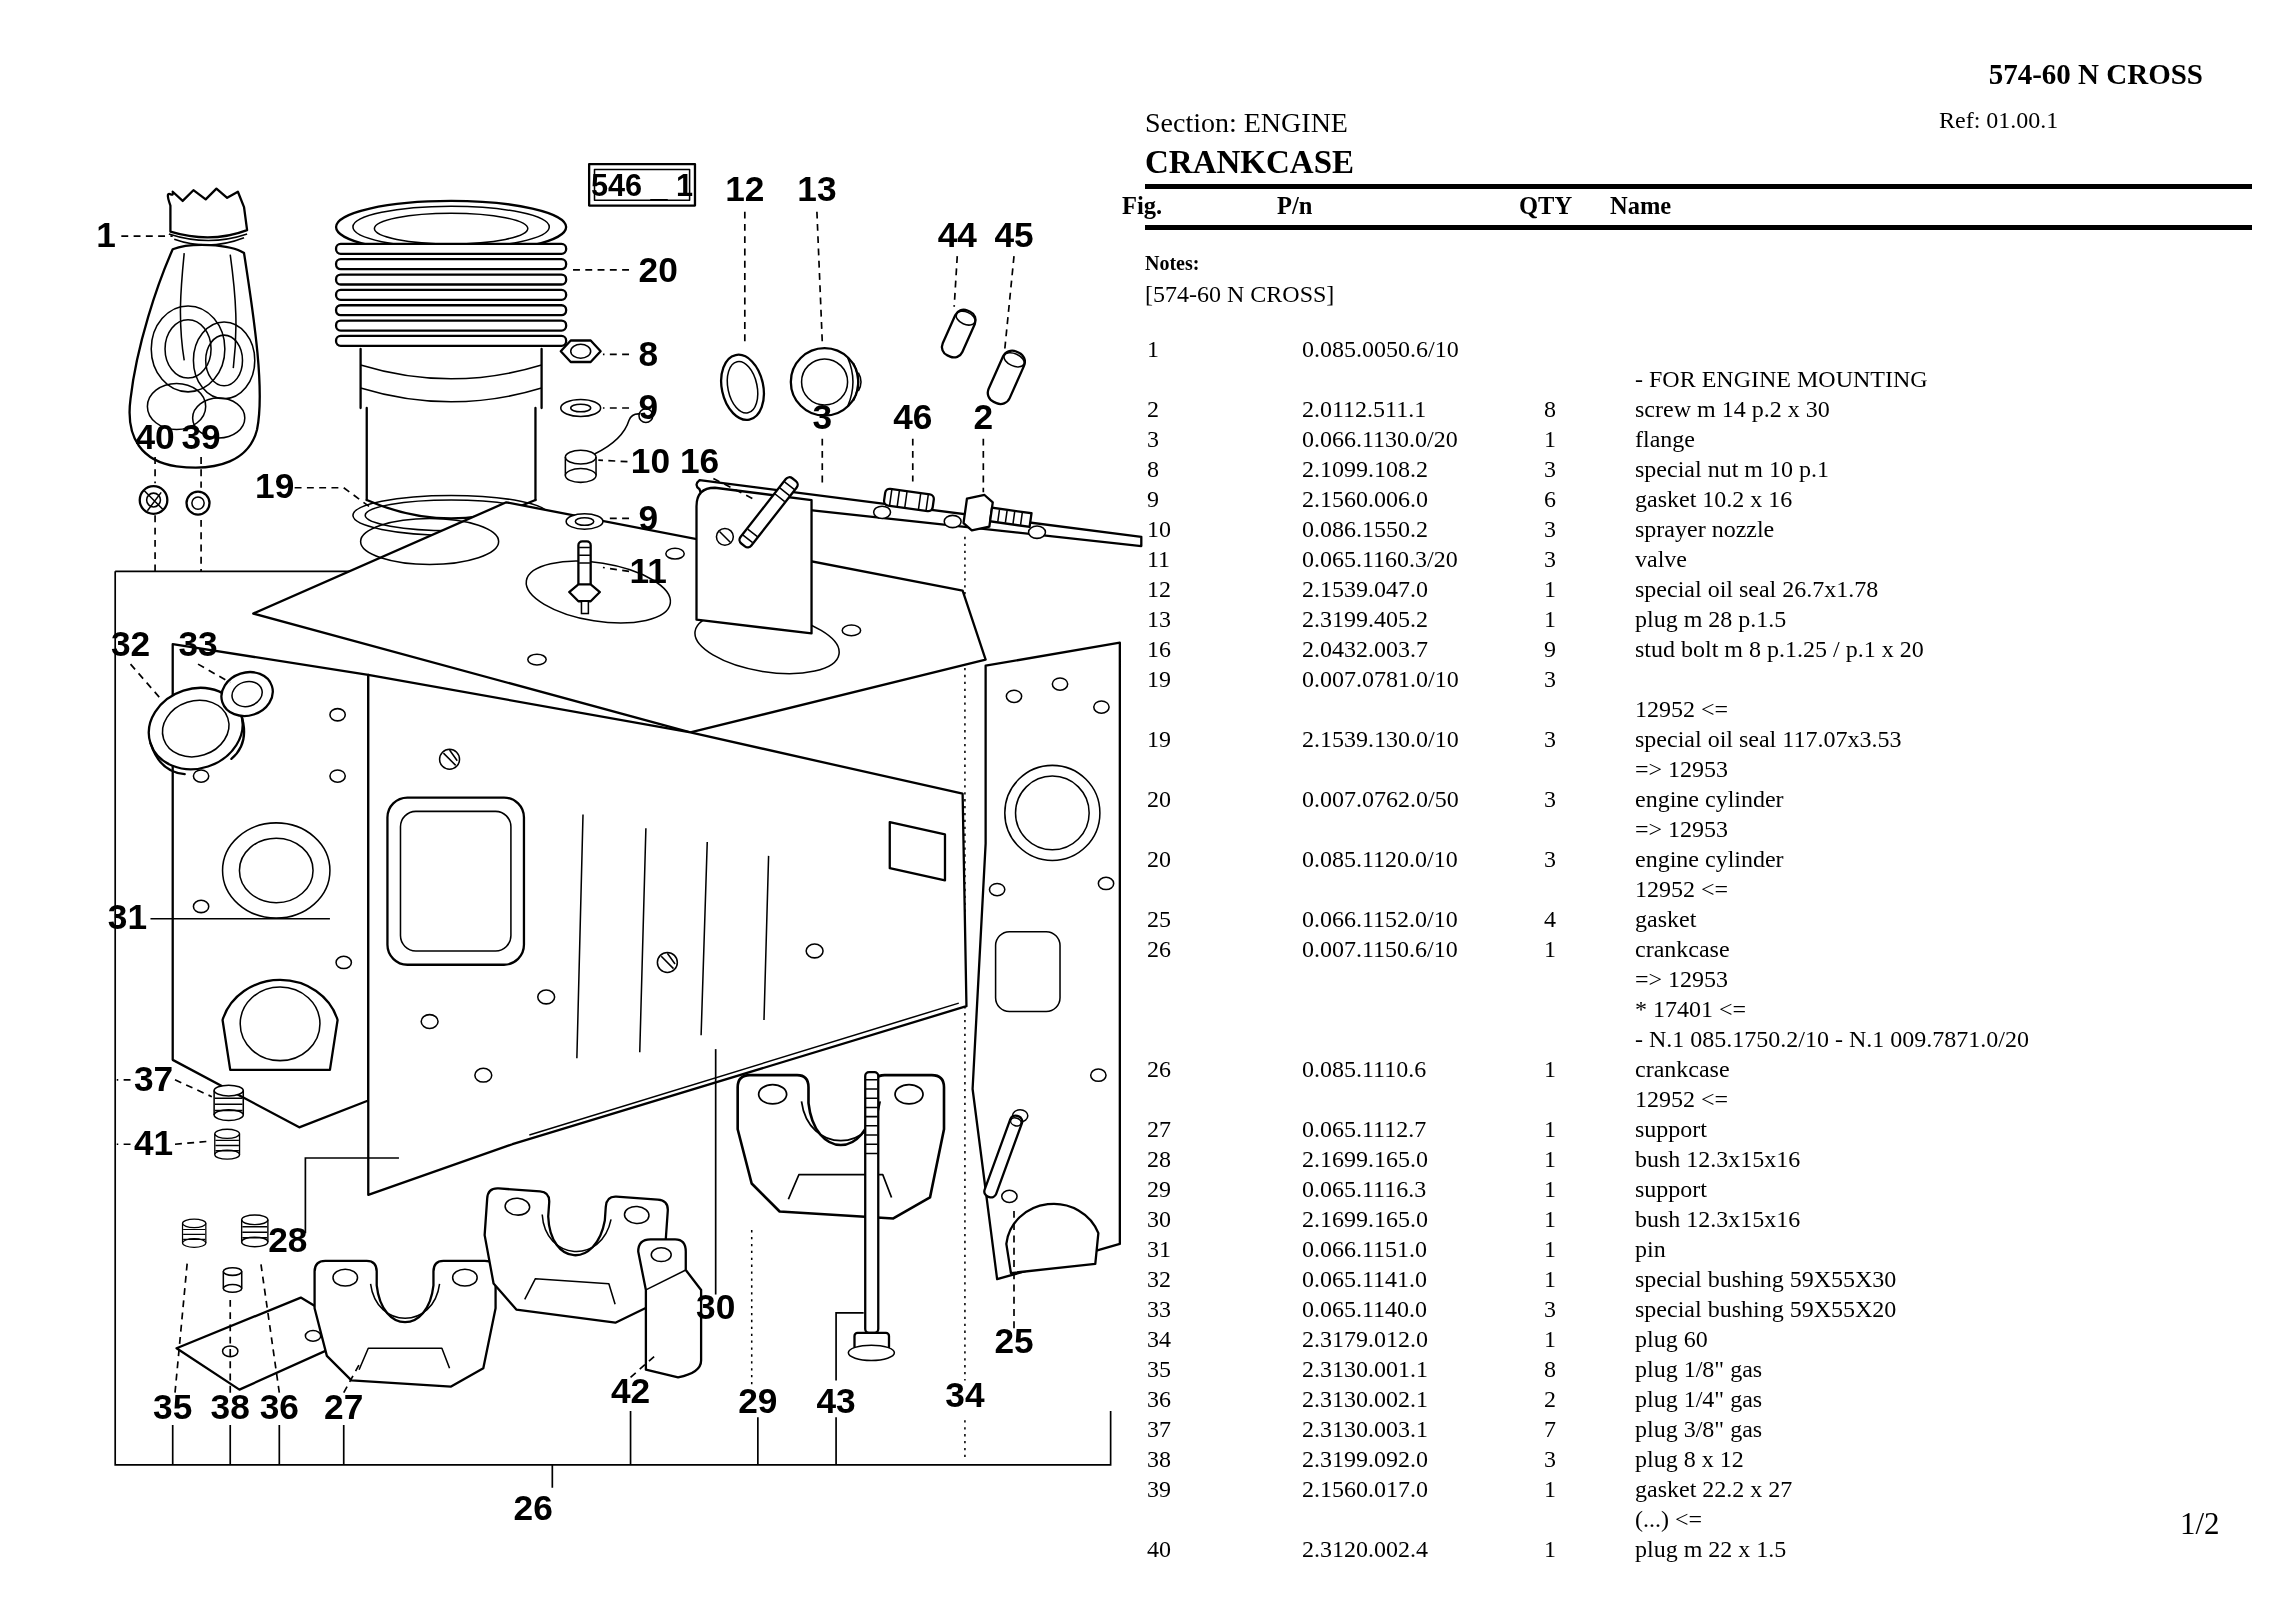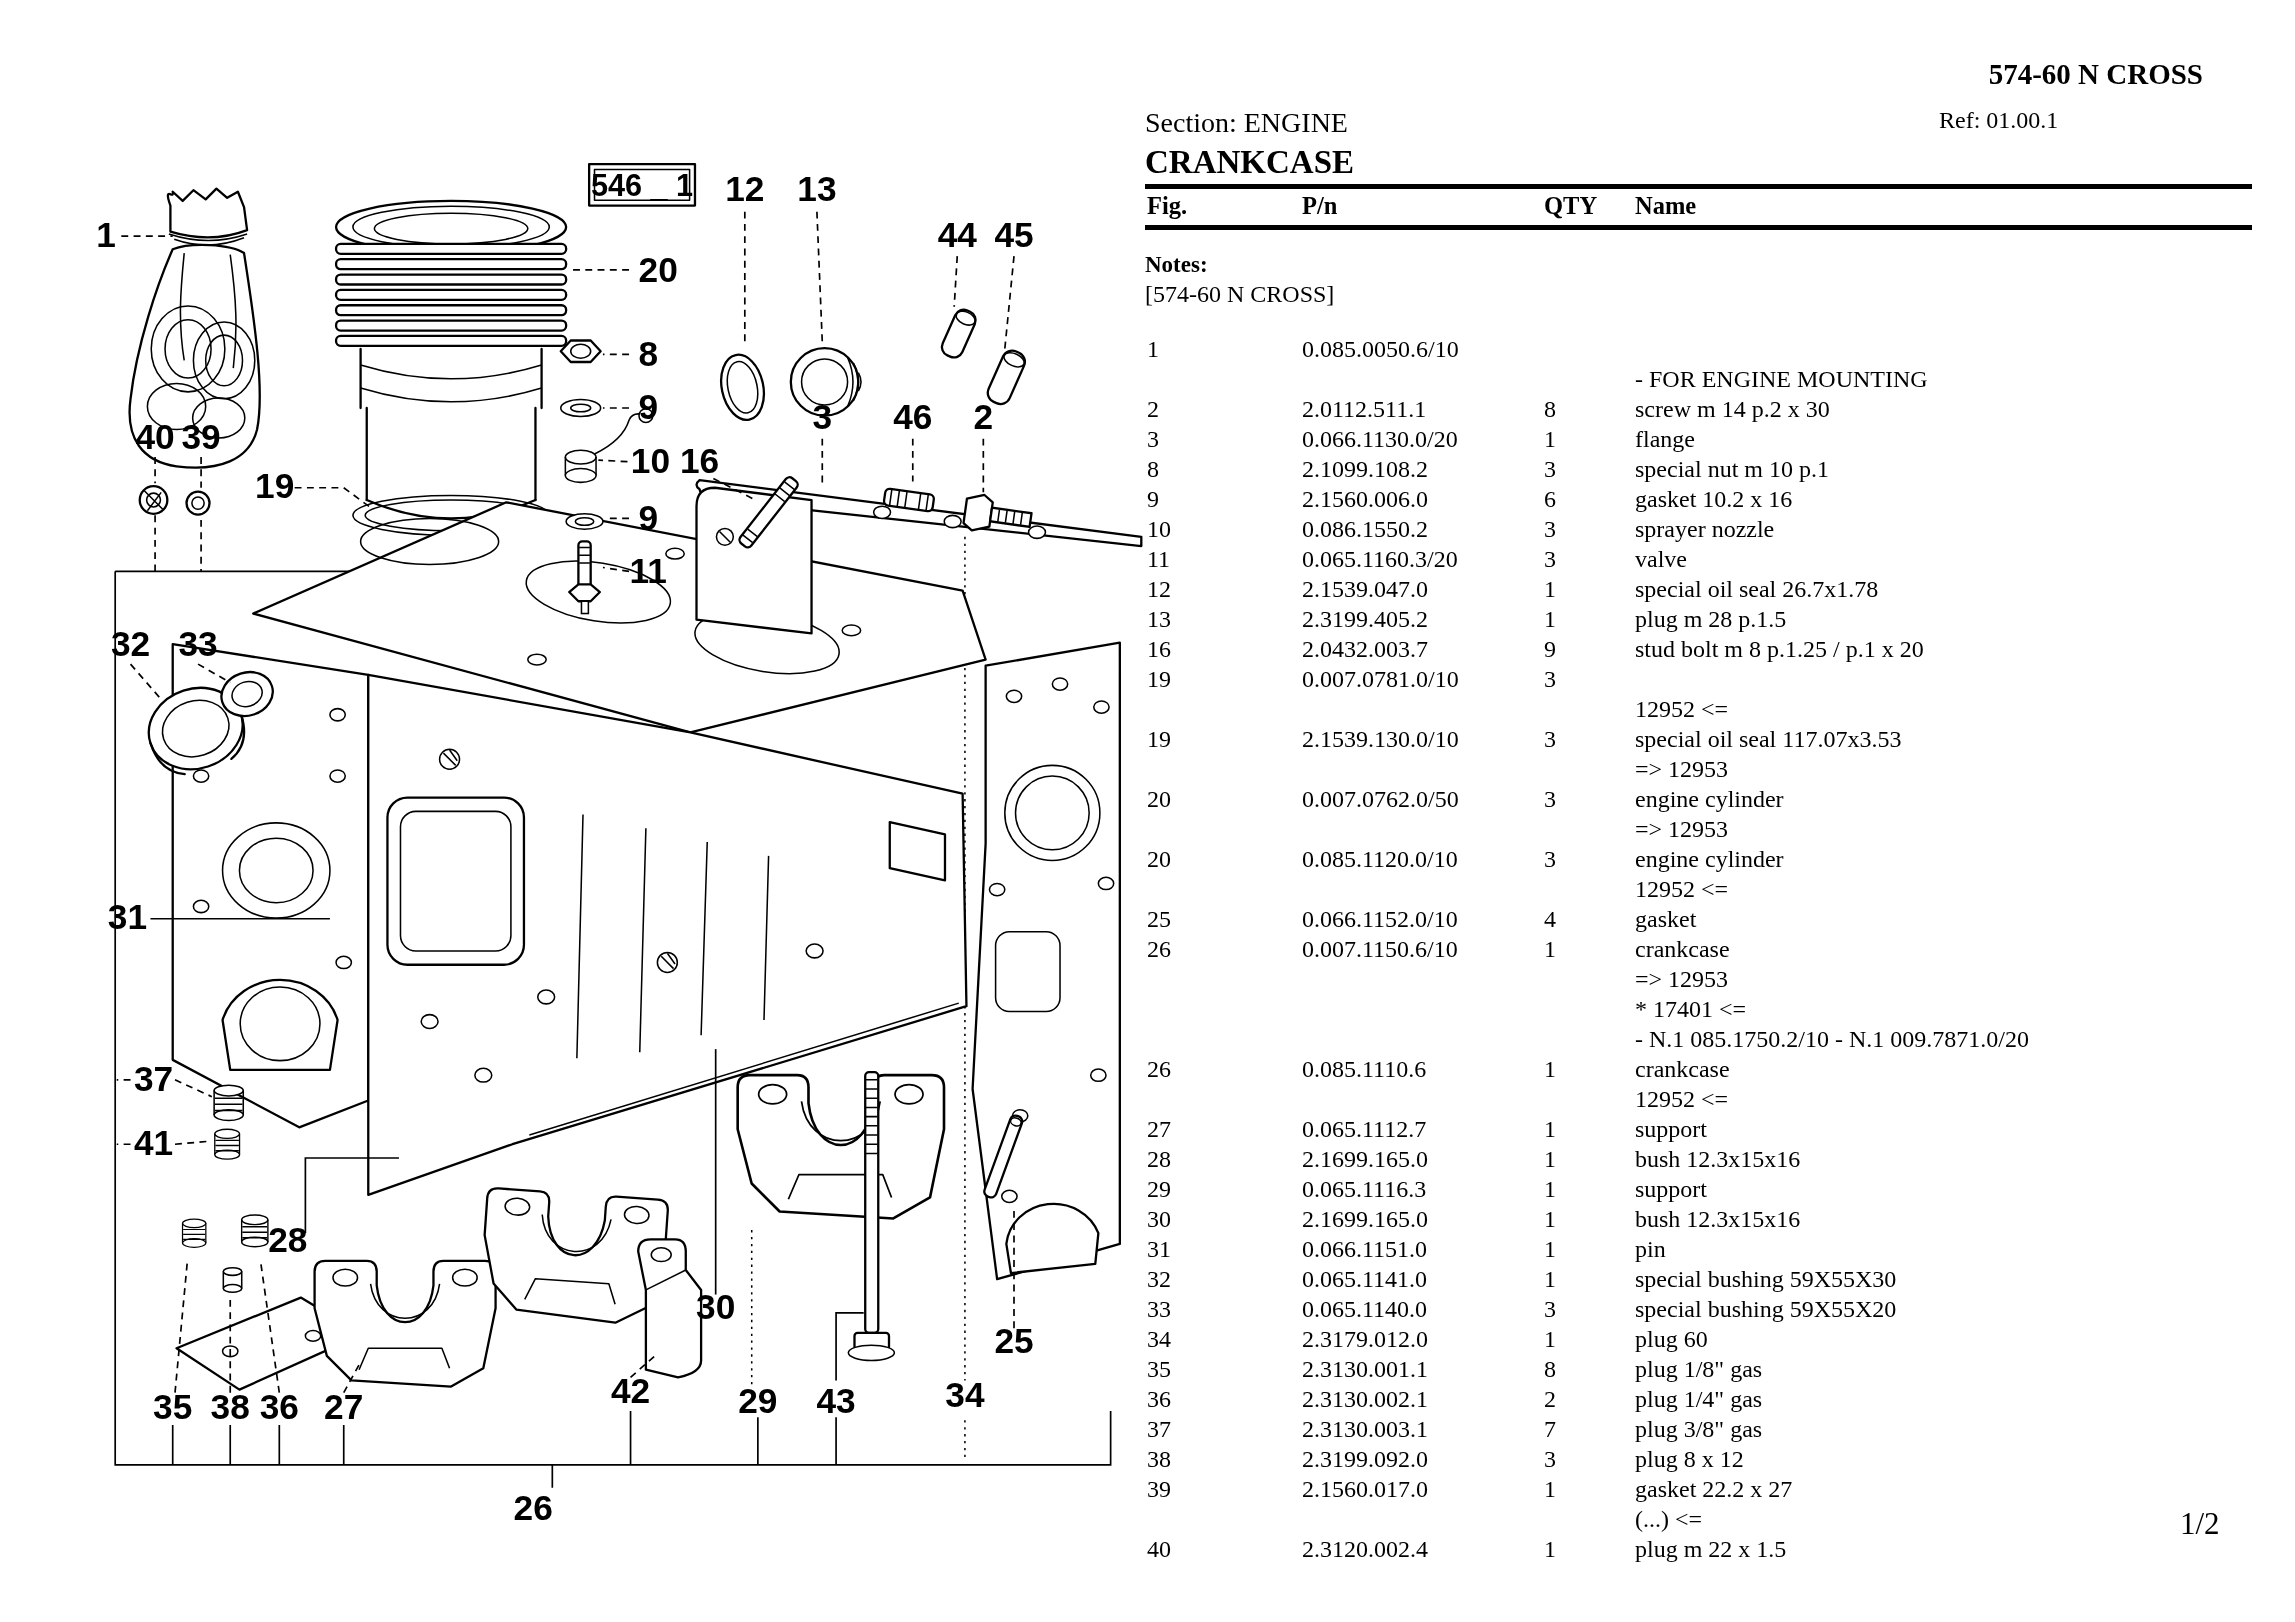--- a/index.html
+++ b/index.html
@@ -7,22 +7,22 @@
         font-family:"Liberation Serif",serif;color:#000;}
   
   .doc-title{position:absolute;left:1145px;top:58px;width:1058px;text-align:right;
              font-size:29px;font-weight:bold;}
   .doc-section{position:absolute;left:1145px;top:107px;font-size:28px;}
   .doc-ref{position:absolute;left:1939px;top:107px;font-size:24px;}
   .doc-subtitle{position:absolute;left:1145px;top:144px;font-size:33px;font-weight:bold;}
   .rule{position:absolute;left:1145px;width:1107px;height:5.4px;background:#000;}
   .rule-top{top:184px;} .rule-bottom{top:225px;}
   .cols,.prow{display:grid;grid-template-columns:155px 242px 91px 1fr;}
-  .colhead{position:absolute;left:1147px;top:192px;width:1103px;font-size:24.5px;font-weight:bold;}
-  .notes-label{position:absolute;left:1145px;top:252px;font-size:23px;font-weight:bold;font-family:Liberation Serif, serif;}
+  .colhead{position:absolute;left:1122px;top:192px;width:1103px;font-size:24.5px;font-weight:bold;}
+  .notes-label{position:absolute;left:1145px;top:252px;font-size:20px;font-weight:bold;font-family:Liberation Serif, serif;}
   .notes-text{position:absolute;left:1145px;top:281px;font-size:24px;}
   .tbody{position:absolute;left:1147px;top:334px;width:1103px;font-size:24px;}
   .prow{height:30px;line-height:30px;white-space:nowrap;}
   .pageno{position:absolute;left:2180px;top:1506px;font-size:31px;}
   
   .diagram{position:absolute;left:0;top:0;}
   .ln{fill:none;stroke:#000;stroke-width:3;stroke-linejoin:round;stroke-linecap:round;}
   .ln2{fill:none;stroke:#000;stroke-width:2;stroke-linejoin:round;}
   .wh{fill:#fff;stroke:#000;stroke-width:3;stroke-linejoin:round;}
   .wh2{fill:#fff;stroke:#000;stroke-width:2;}

